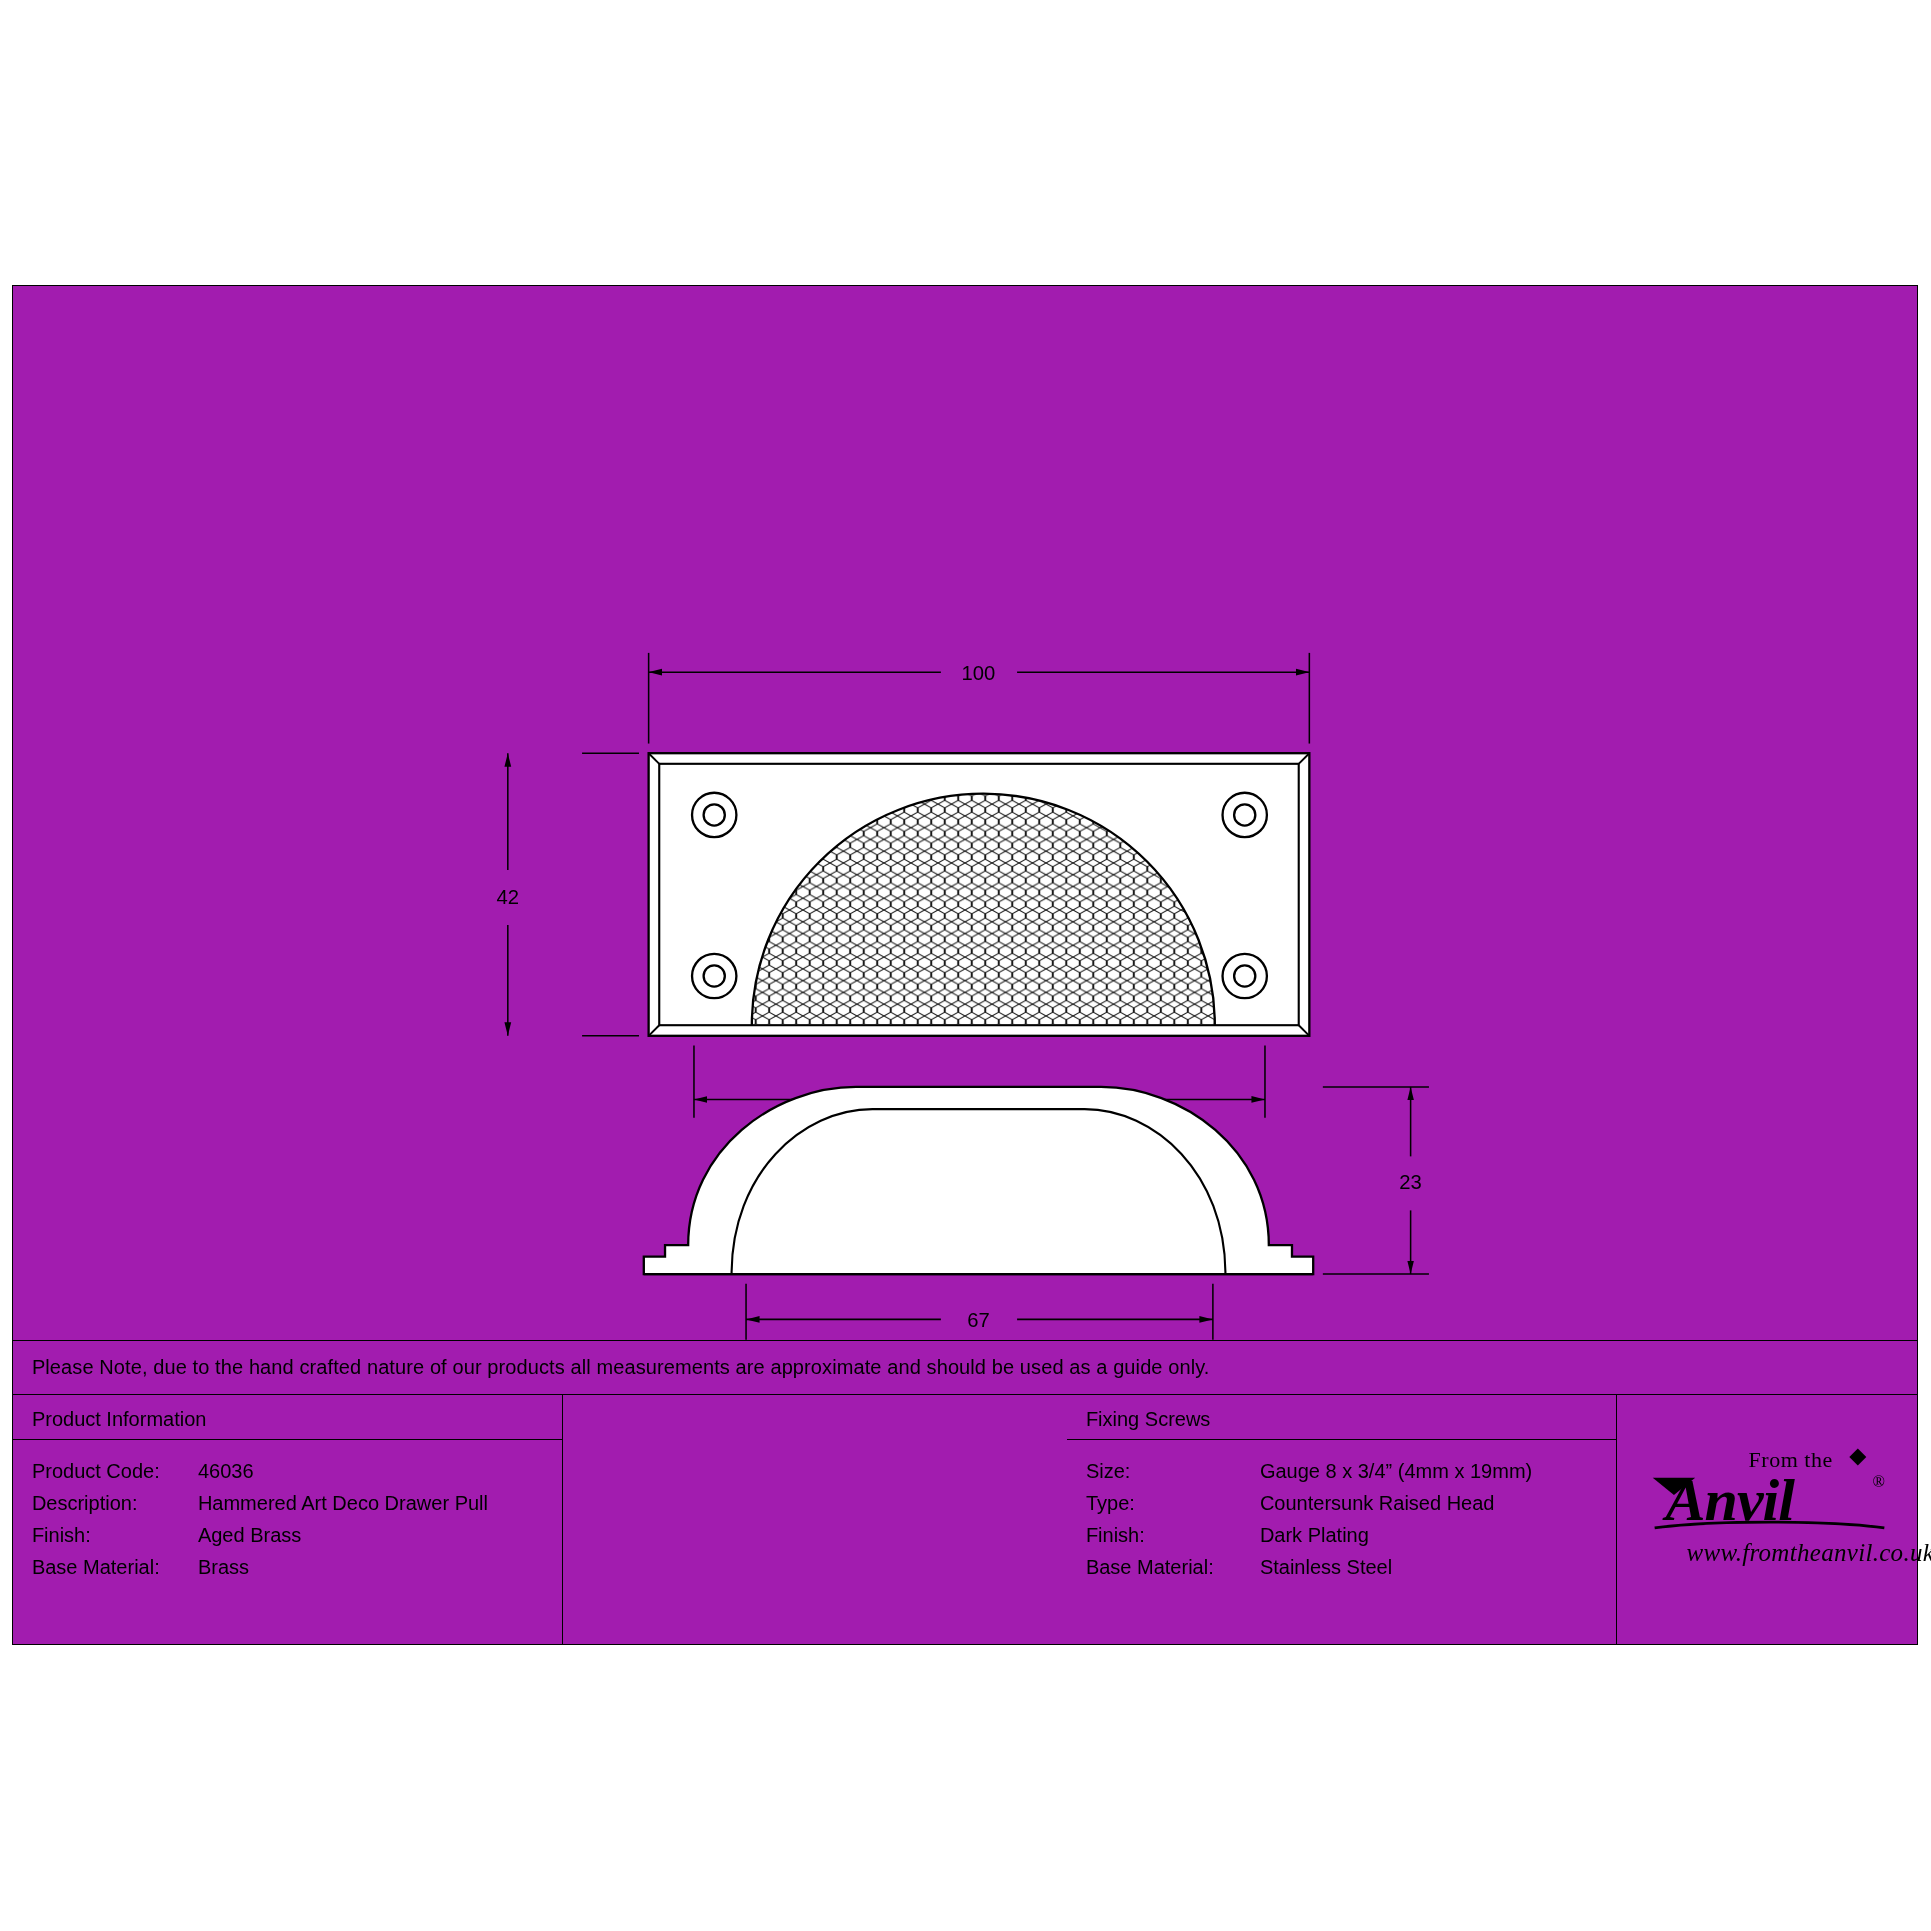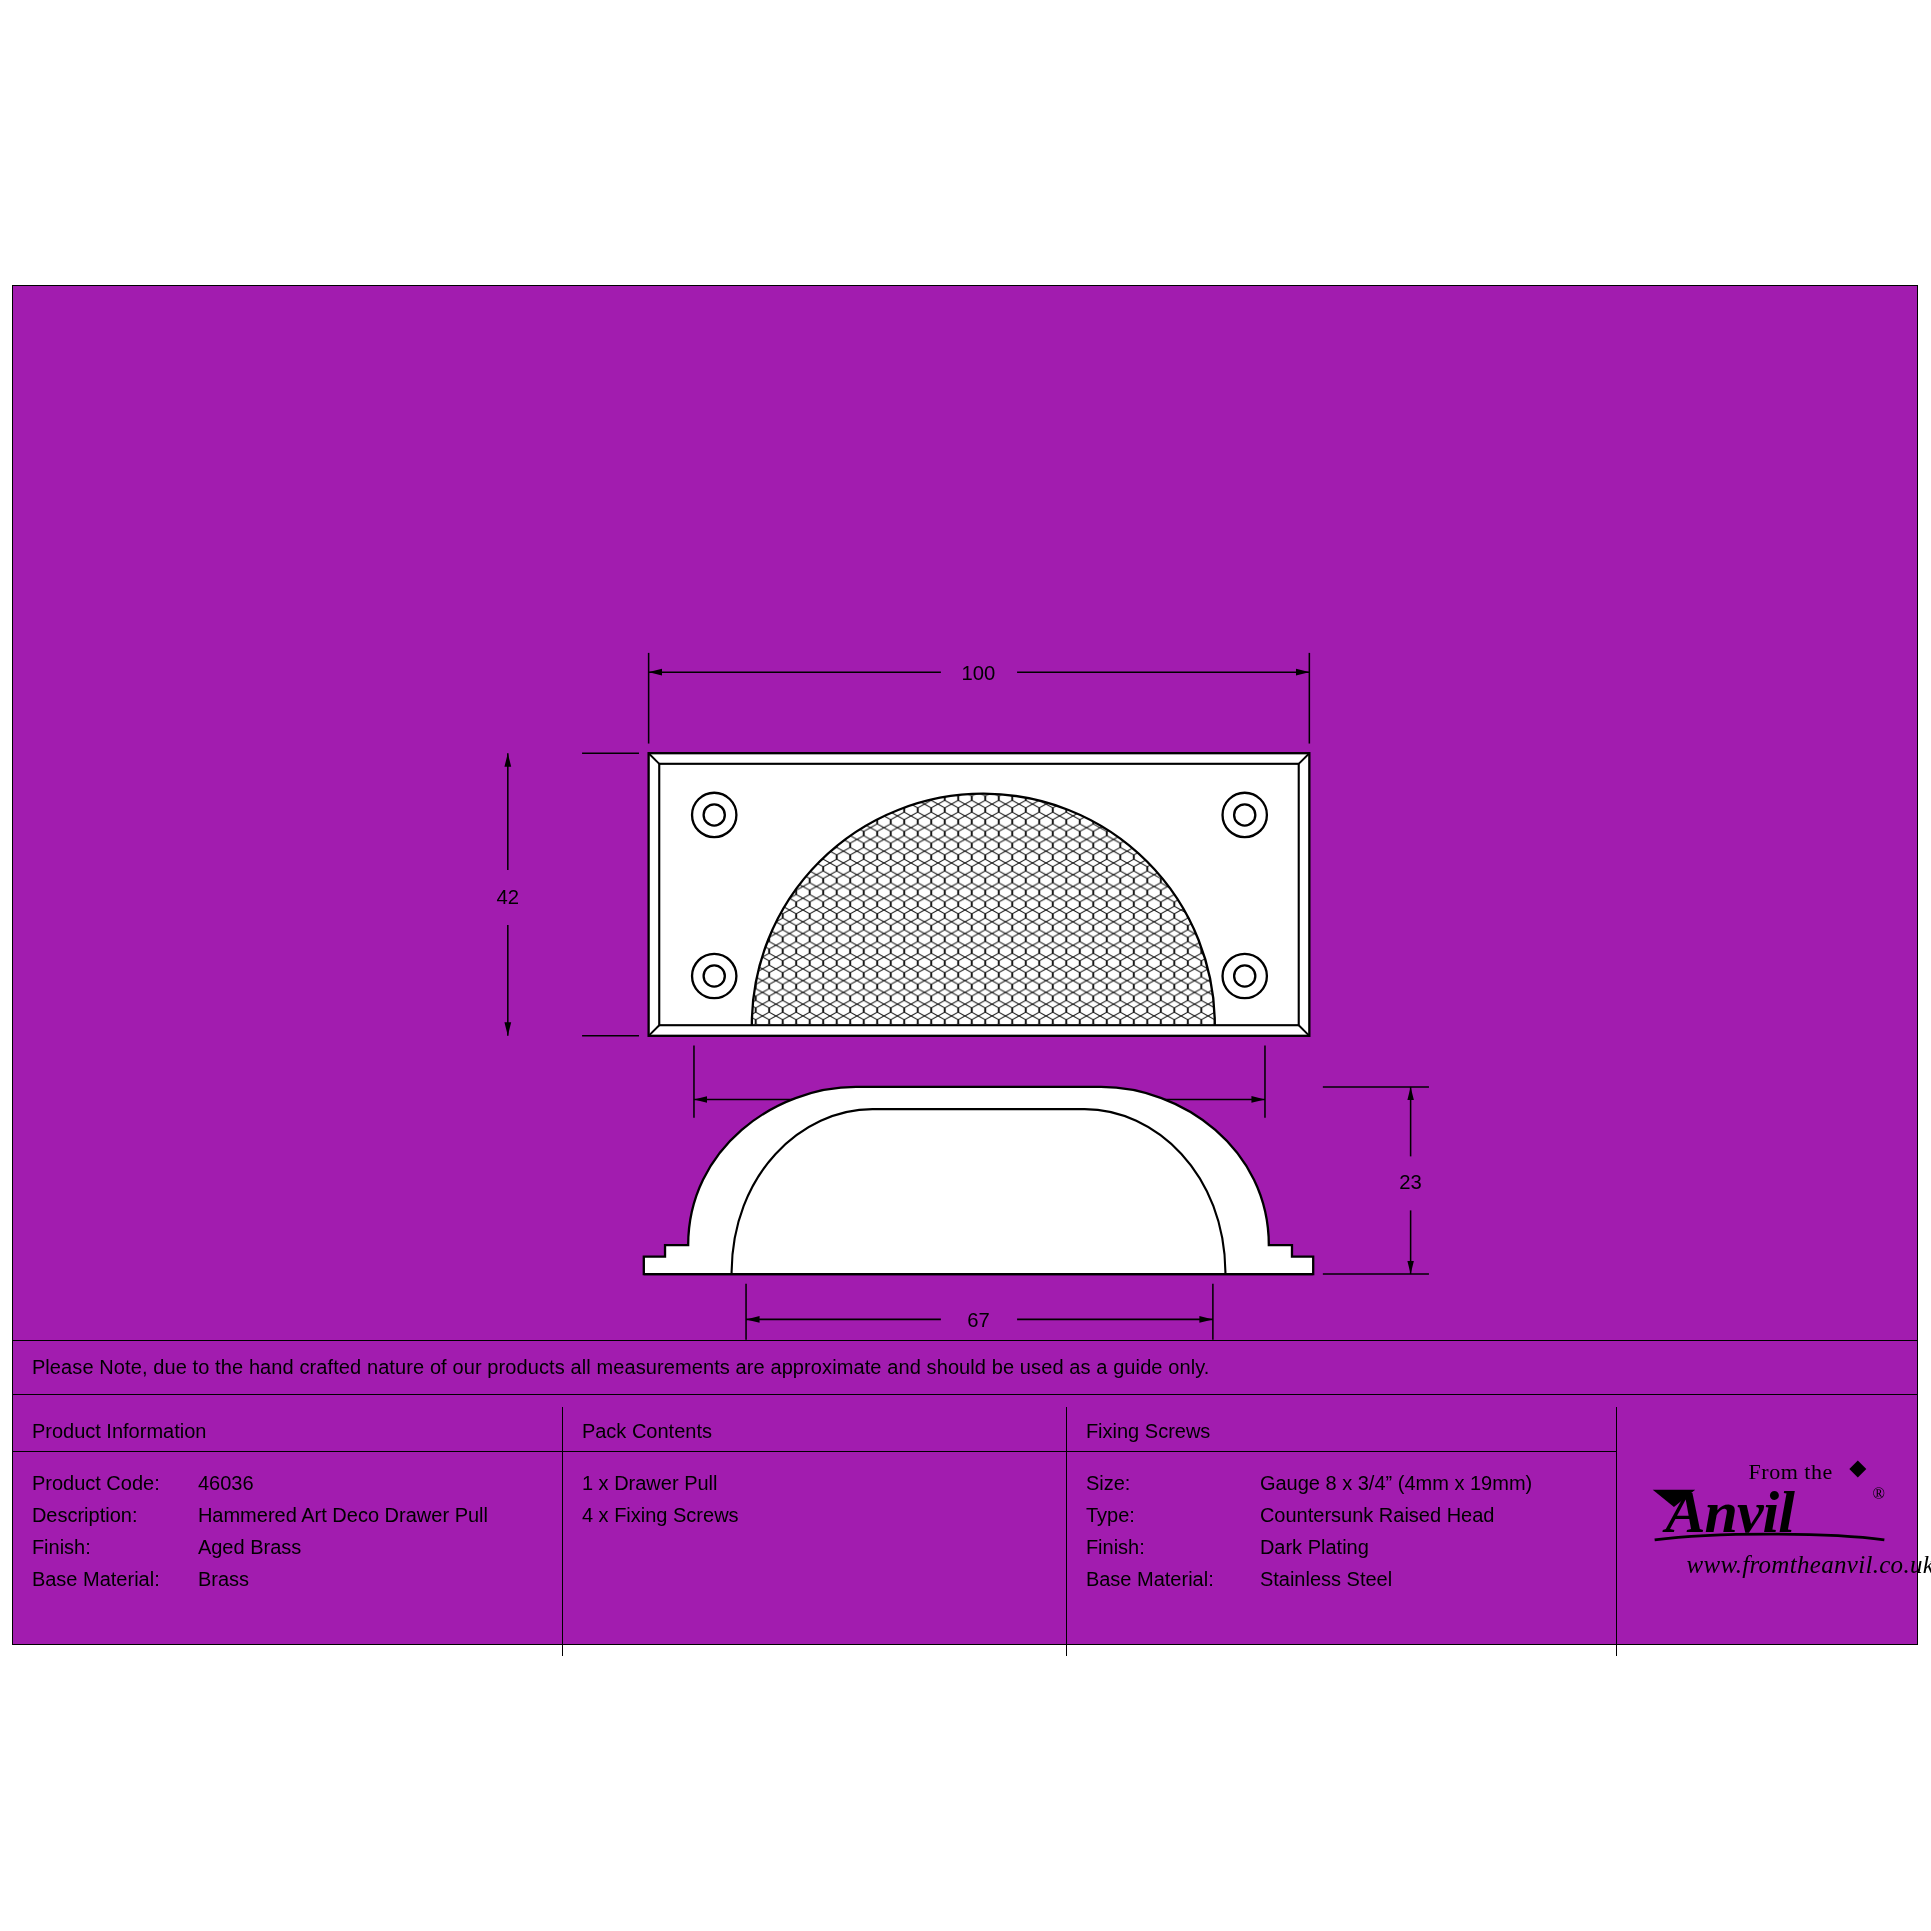--- a/index.html
+++ b/index.html
@@ -58,21 +58,21 @@
   
   .info-table {
     position: absolute;
     left: 0;
     top: 1109px;
     width: 100%;
     height: 249px;
   }
   .col {
     position: absolute;
-    top: 12px;
+    top: 0;
     height: 100%;
     box-sizing: border-box;
   }
   .col-prod { left: 0; width: 550px; border-right: 1.9px solid #000; }
   .col-pack { left: 550px; width: 504px; border-right: 1.9px solid #000; }
   .col-fix  { left: 1054px; width: 550px; border-right: 1.9px solid #000; }
   .col-logo { left: 1605px; width: 297px; }
   .col-head {
     position: absolute;
     left: 19.3px;
@@ -292,28 +292,20 @@
           <span class="k">Finish:</span>
           <span class="v">Aged Brass</span>
         </div>
         <div class="r">
           <span class="k">Base Material:</span>
           <span class="v">Brass</span>
         </div>
       </div>
     </div>
 
-    <div class="col col-pack">
-      <div class="col-head">Pack Contents</div>
-      <div class="head-rule"></div>
-      <div class="pack-rows">
-        <div>1 x Drawer Pull</div>
-        <div>4 x Fixing Screws</div>
-      </div>
-    </div>
 
     <div class="col col-fix">
       <div class="col-head">Fixing Screws</div>
       <div class="head-rule"></div>
       <div class="rows">
         <div class="r">
           <span class="k">Size:</span>
           <span class="v">Gauge 8 x 3/4” (4mm x 19mm)</span>
         </div>
         <div class="r">

